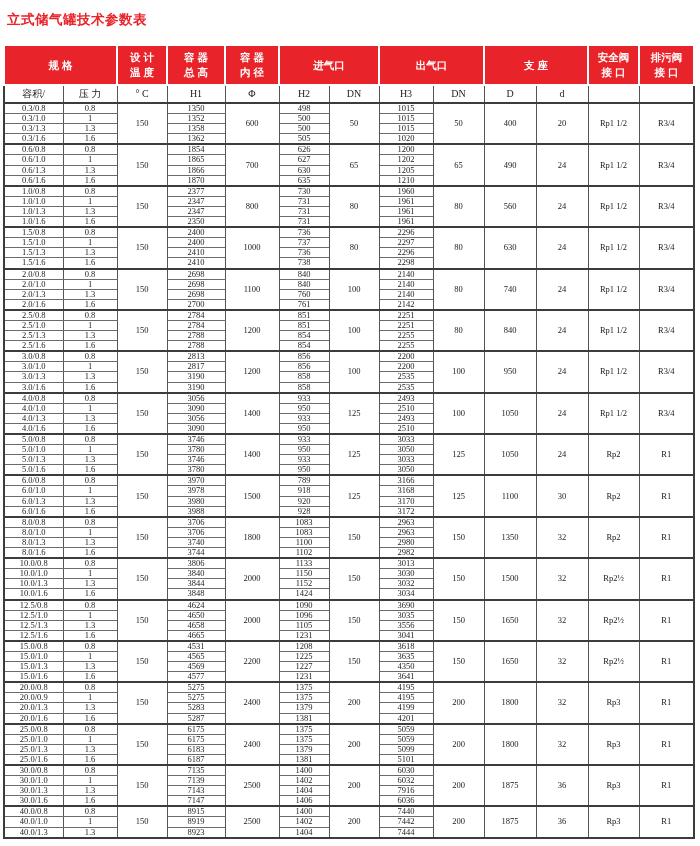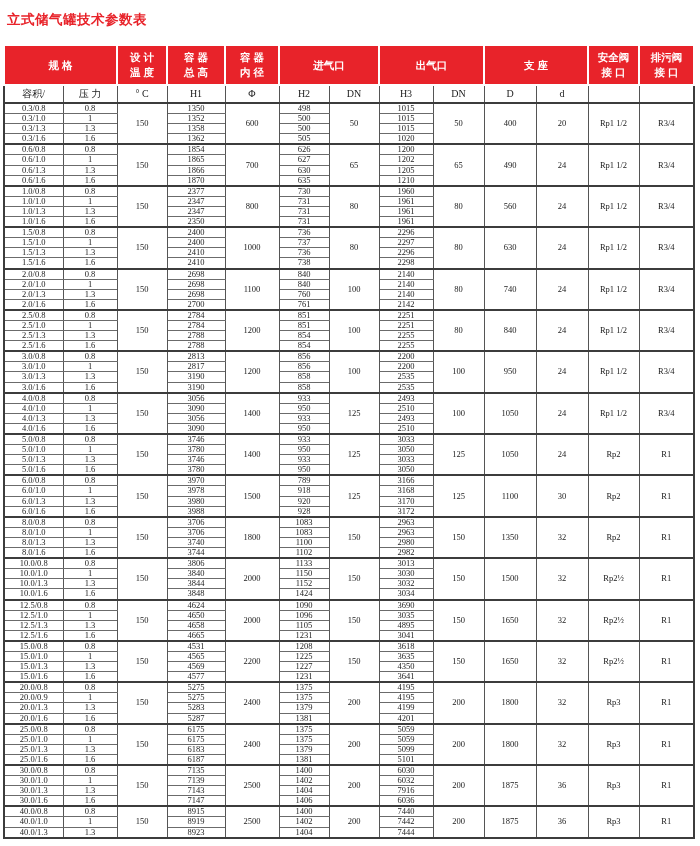--- a/index.html
+++ b/index.html
@@ -533,21 +533,21 @@
           <td>1</td>
           <td>4650</td>
           <td>1096</td>
           <td>3035</td>
         </tr>
         <tr>
           <td>12.5/1.3</td>
           <td>1.3</td>
           <td>4658</td>
           <td>1105</td>
-          <td>4895</td>
+          <td>3556</td>
         </tr>
         <tr>
           <td>12.5/1.6</td>
           <td>1.6</td>
           <td>4665</td>
           <td>1231</td>
           <td>3041</td>
         </tr>
         <tr class="group-start">
           <td>15.0/0.8</td>

